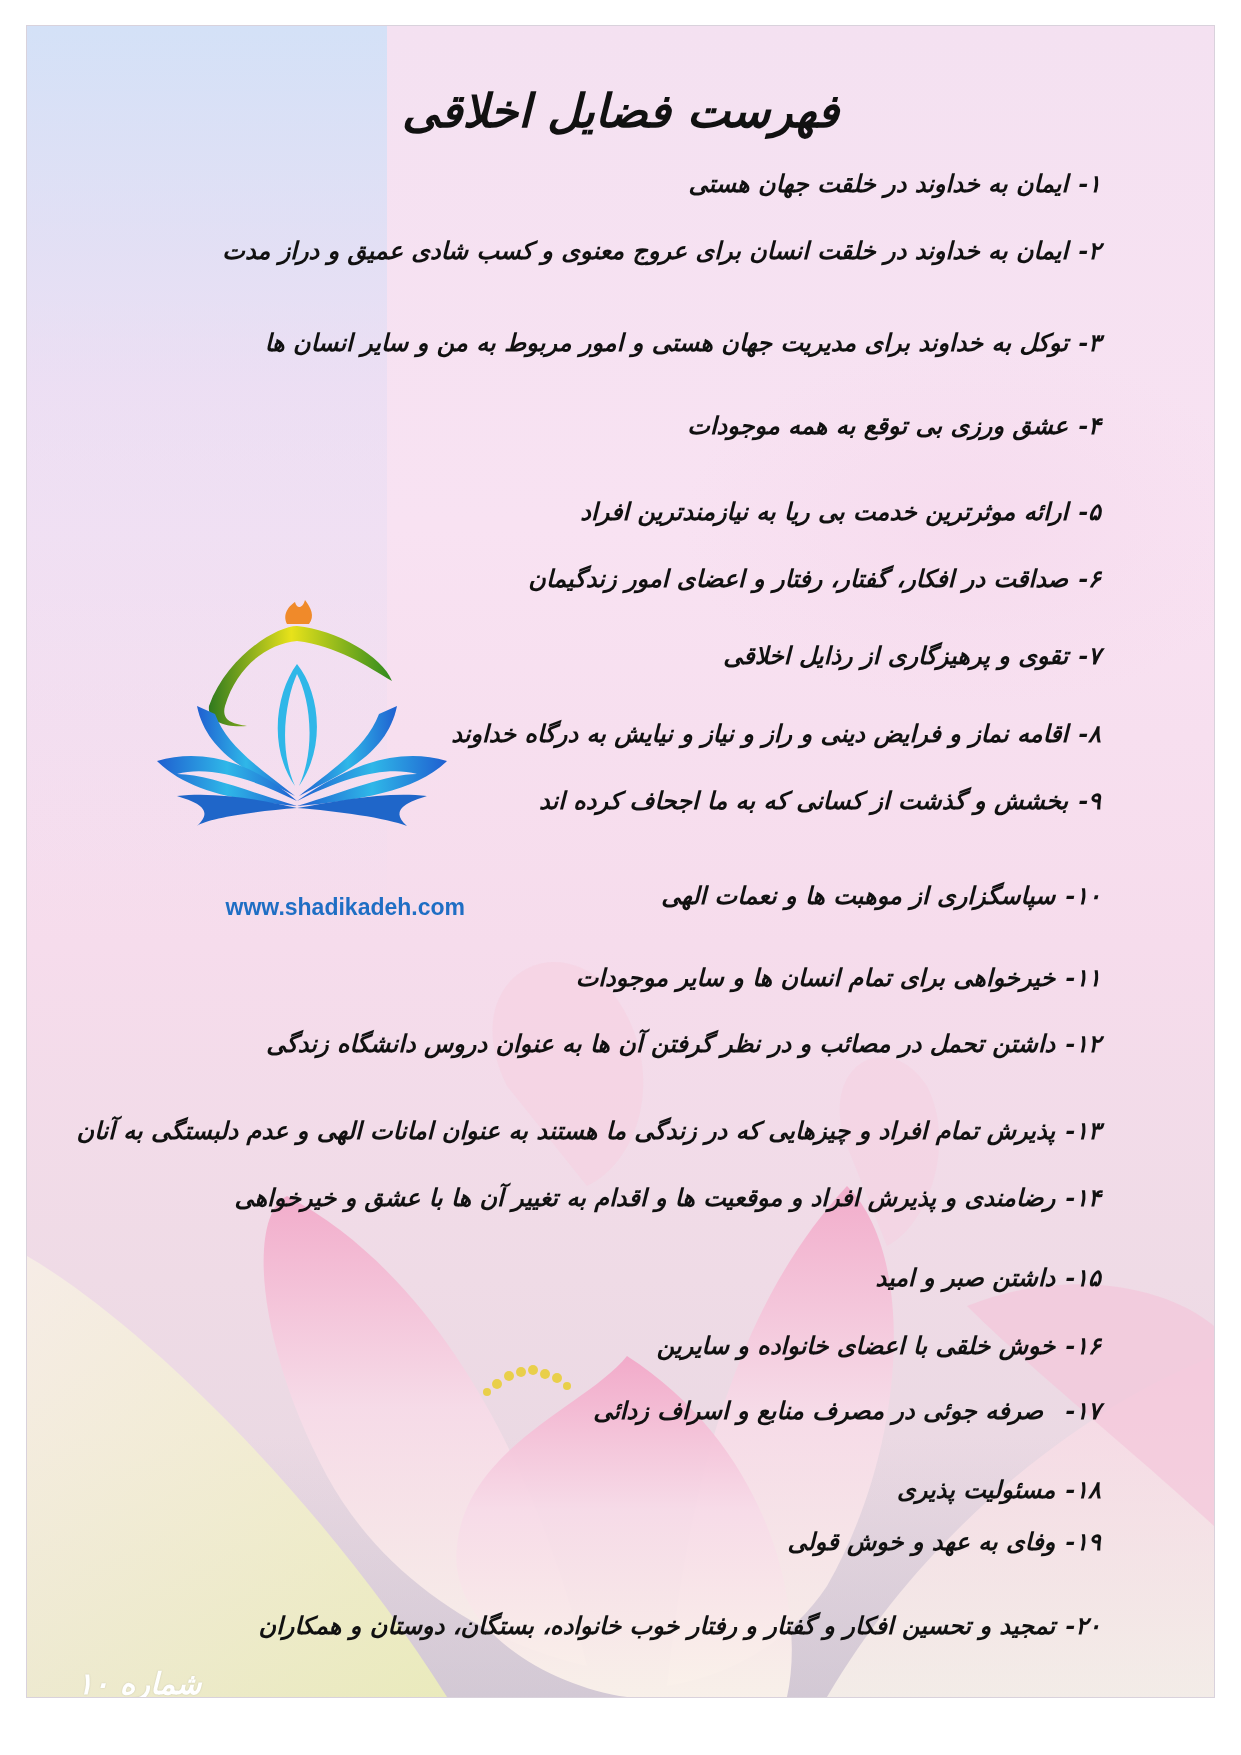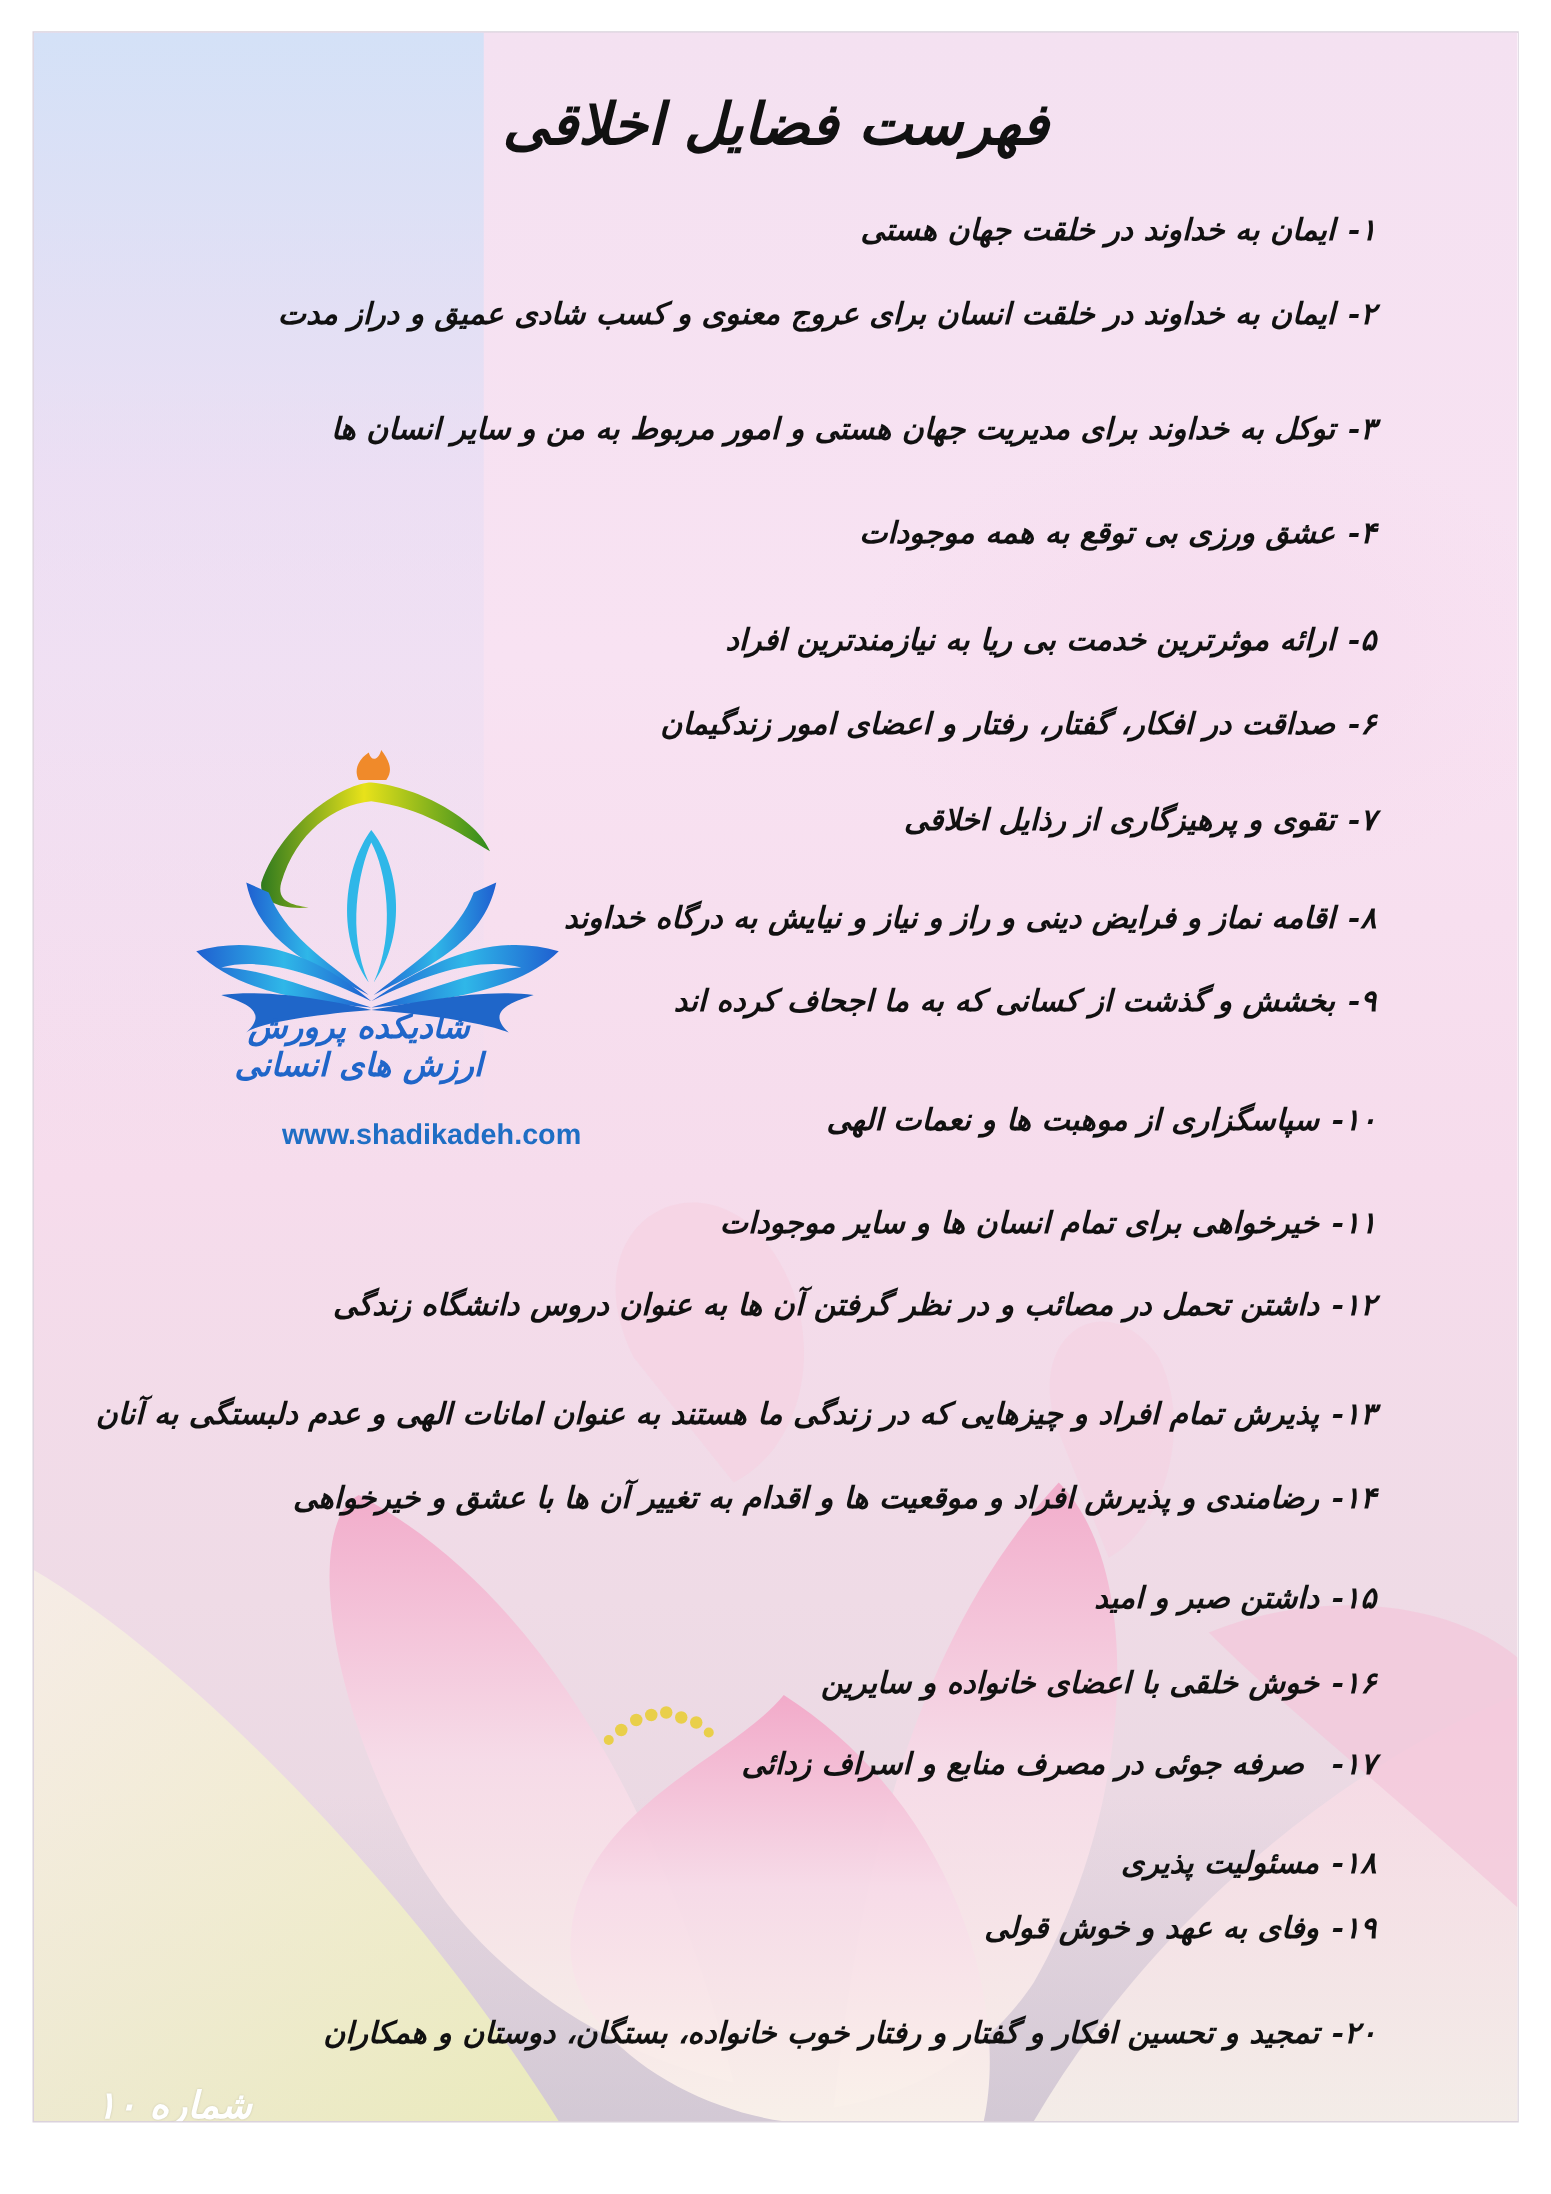--- a/index.html
+++ b/index.html
@@ -19,21 +19,21 @@
     content: ""; position: absolute; left: 0; top: 0; width: 360px; height: 900px;
     background: linear-gradient(180deg, rgba(206,225,248,0.85) 0%, rgba(226,220,245,0.5) 40%, rgba(255,255,255,0) 100%);
   }
   .page::after {
     content: ""; position: absolute; left: 0; bottom: 0; width: 100%; height: 260px;
     background: linear-gradient(180deg, rgba(200,200,210,0) 0%, rgba(190,185,200,0.45) 100%);
   }
   
   .lotus { position: absolute; left: 0; top: 0; width: 100%; height: 100%; z-index: 1; }
   .title {
-    position: absolute; z-index: 3; top: 46px; left: 0; width: 100%; text-align: center;
+    position: absolute; z-index: 3; top: 58px; left: 0; width: 100%; text-align: center;
     font-size: 46px; font-weight: bold; font-style: italic; color: #111;
     direction: rtl;
   }
   .logo {
     position: absolute; z-index: 3; left: 110px; top: 570px; width: 330px; height: 330px;
   }
   .logo-text {
     position: absolute; left: 140px; top: 780px; width: 240px; text-align: center; z-index: 4;
     font-size: 26px; font-weight: bold; font-style: italic; color: #1f66c9; direction: rtl;
   }
@@ -113,21 +113,20 @@
 
     <path d="M160 68 C140 95 130 150 158 190 C140 150 150 100 160 78 C172 100 180 150 162 190 C190 150 182 95 160 68 Z" fill="#2fb7e8"></path>
 
     <path d="M60 110 C70 160 120 180 158 200 C120 170 90 150 78 118 Z" fill="url(#blueG)"></path>
     <path d="M260 110 C250 160 200 180 162 200 C200 170 230 150 242 118 Z" fill="url(#blueG)"></path>
     <path d="M20 165 C70 150 120 170 160 205 C110 180 70 170 40 178 C70 178 110 195 160 210 C100 205 50 195 20 165 Z" fill="url(#blueG)"></path>
     <path d="M310 165 C260 150 210 170 160 205 C210 180 250 170 280 178 C250 178 210 195 160 210 C220 205 280 195 310 165 Z" fill="url(#blueG)"></path>
     <path d="M40 200 C80 195 130 205 160 212 C120 215 70 222 60 230 C80 212 55 205 40 200 Z" fill="#1f66c9"></path>
     <path d="M290 200 C250 195 200 205 160 212 C200 215 250 222 270 230 C250 212 275 205 290 200 Z" fill="#1f66c9"></path>
   </svg>
-  <div class="logo-text">شادیکده پرورش ارزش های انسانی</div>
   <div class="logo-url">www.shadikadeh.com</div>
 
   <div class="issue">شماره ۱۰</div>
 </div>
 
 <div id="virtues">
     <div style="position: absolute; z-index: 5; right: 140px; top: 168px; direction: rtl; text-align: right; white-space: nowrap; font-family: &quot;DejaVu Serif&quot;, serif; font-size: 24px; font-weight: bold; font-style: italic; color: rgb(17, 17, 17); line-height: 32px;"><span style="margin-left: 10px;">۱-</span><span>ایمان به خداوند در خلقت جهان هستی</span></div>
     <div style="position: absolute; z-index: 5; right: 140px; top: 235px; direction: rtl; text-align: right; white-space: nowrap; font-family: &quot;DejaVu Serif&quot;, serif; font-size: 24px; font-weight: bold; font-style: italic; color: rgb(17, 17, 17); line-height: 32px;"><span style="margin-left: 10px;">۲-</span><span>ایمان به خداوند در خلقت انسان برای عروج معنوی و کسب شادی عمیق و دراز مدت</span></div>
     <div style="position: absolute; z-index: 5; right: 140px; top: 327px; direction: rtl; text-align: right; white-space: nowrap; font-family: &quot;DejaVu Serif&quot;, serif; font-size: 24px; font-weight: bold; font-style: italic; color: rgb(17, 17, 17); line-height: 32px;"><span style="margin-left: 10px;">۳-</span><span>توکل به خداوند برای مدیریت جهان هستی و امور مربوط به من و سایر انسان ها</span></div>
     <div style="position: absolute; z-index: 5; right: 140px; top: 410px; direction: rtl; text-align: right; white-space: nowrap; font-family: &quot;DejaVu Serif&quot;, serif; font-size: 24px; font-weight: bold; font-style: italic; color: rgb(17, 17, 17); line-height: 32px;"><span style="margin-left: 10px;">۴-</span><span>عشق ورزی بی توقع به همه موجودات</span></div>

